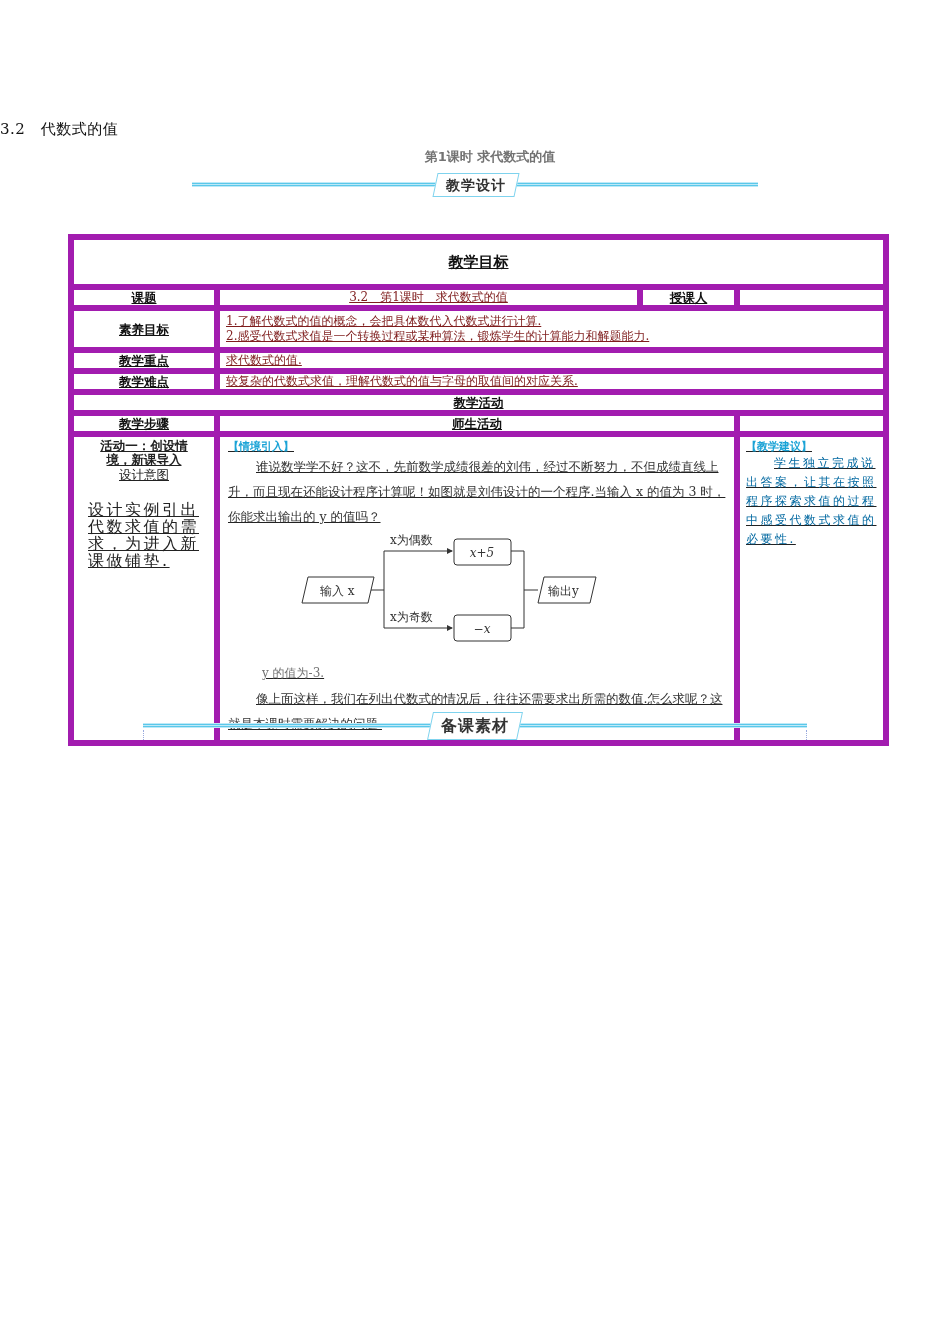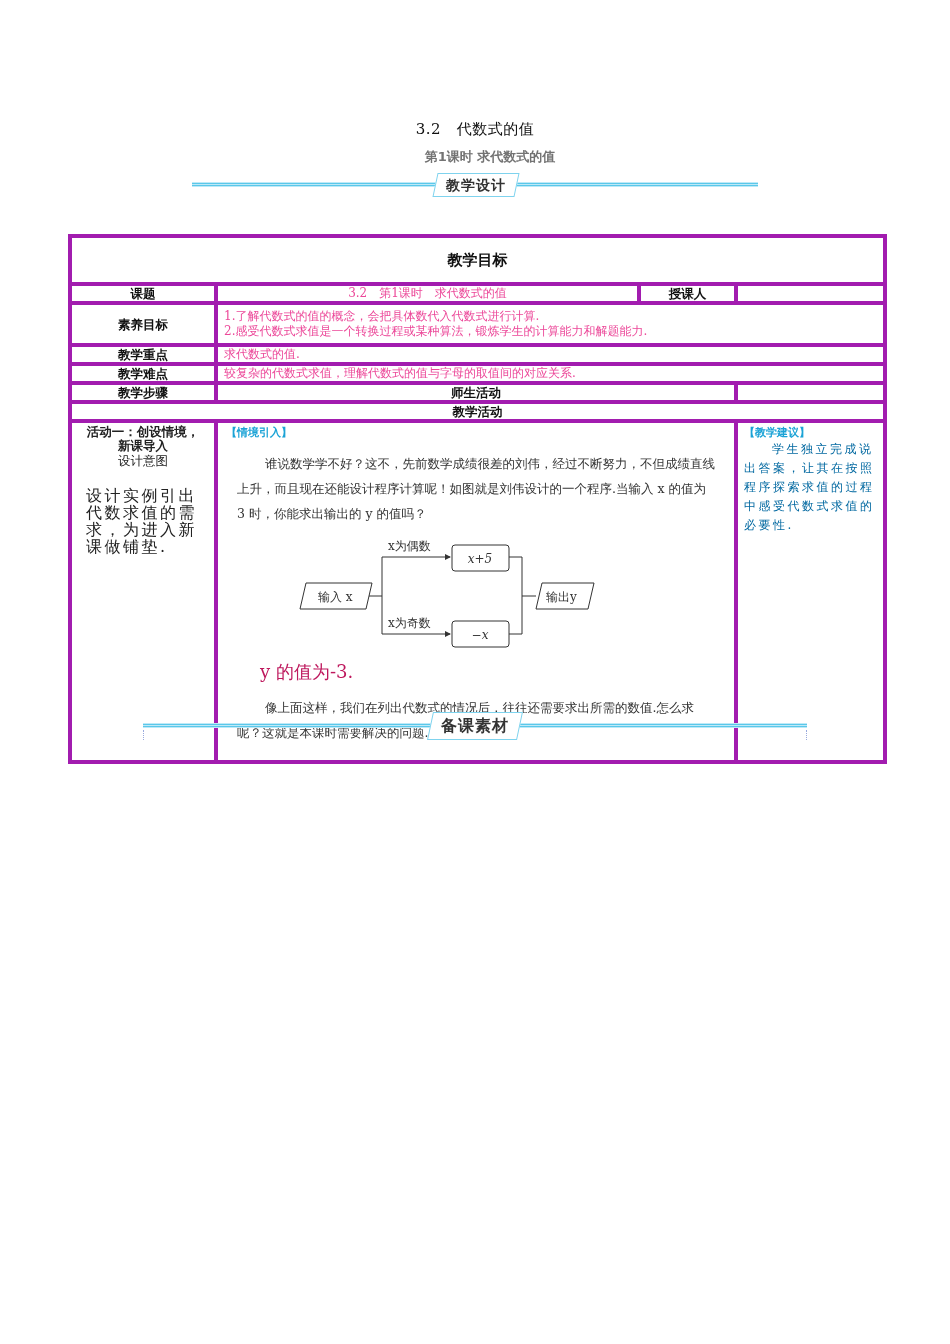--- a/index.html
+++ b/index.html
@@ -1,50 +1,50 @@
 <!DOCTYPE html>
 <html><head>
 <meta charset="utf-8">
 <style>
   html, body { margin: 0; padding: 0; background: #ffffff; }
   body { width: 950px; height: 1344px; position: relative; font-family: "DejaVu Serif", "Liberation Serif", serif; color: #222; overflow: hidden; }
 
-  .title-main { position: absolute; top: 120px; left: 0; width: 950px; text-align: center; font-size: 15px; color: #111; letter-spacing: 0.5px; }
+  .title-main { position: absolute; top: 120px; left: 0; width: 950px; text-align: left; font-size: 15px; color: #111; letter-spacing: 0.5px; }
   .title-sub { position: absolute; top: 148px; left: 15px; width: 950px; text-align: center; font-size: 13px; font-weight: bold; color: #737373; font-family: "DejaVu Sans", "Liberation Sans", sans-serif; }
 
   .banner { position: absolute; height: 24px; }
   .banner .rule { position: absolute; left: 0; right: 0; top: 9px; height: 5px;
     background: linear-gradient(#bfe9f7 0 1px, #5ac8ea 1px 2px, #bfe9f7 2px 3px, #5ac8ea 3px 4px, #bfe9f7 4px 5px); }
   .banner .label { position: absolute; top: 0; height: 22px; line-height: 22px; padding: 0 10px;
     background: #fff; border: 1px solid #7fd3ee; transform: skewX(-12deg);
     font-family: "DejaVu Sans", "Liberation Sans", sans-serif; font-weight: bold; font-size: 14px; color: #333; }
   .banner .label span { display: inline-block; transform: skewX(12deg); letter-spacing: 1px; }
 
   #banner1 { top: 173px; left: 192px; width: 566px; }
   #banner1 .label { left: 243px; }
   #banner2 { top: 714px; left: 143px; width: 664px; }
   #banner2 .label { left: 287px; top: -2px; height: 26px; line-height: 26px; font-size: 16px; }
   #banner2 .ticks { position: absolute; top: 16px; left: 0; right: 0; height: 10px; border-left: 1px dotted #9ad; border-right: 1px dotted #9ad; }
 
   table.lesson { position: absolute; top: 234px; left: 68px; width: 815px; border-collapse: collapse; table-layout: fixed; }
-  table.lesson td { border: 4px solid #a21caf; padding: 0 6px; font-size: 12px; vertical-align: middle; line-height: 15px; }
+  table.lesson td { border: 6px solid #a21caf; padding: 0 6px; font-size: 12px; vertical-align: middle; line-height: 15px; text-decoration: underline; }
   table.lesson td.hdr { font-family: "DejaVu Sans", "Liberation Sans", sans-serif; font-weight: bold; text-align: center; font-size: 12.5px; color: #111; }
   td.big-title { height: 44px; font-size: 15px !important; }
-  td.txt { color: #ec4899; }
+  td.txt { color: #7f1d1d; }
   td.center { text-align: center; }
 
   .step-cell { vertical-align: top !important; padding: 2px 14px !important; }
   .step-title { font-family: "DejaVu Sans", "Liberation Sans", sans-serif; font-weight: bold; font-size: 12.5px; text-align: center; line-height: 14px; }
   .step-sub { text-align: center; font-size: 12.5px; line-height: 15px; }
   .step-body { font-size: 16px; letter-spacing: 2.5px; line-height: 17px; margin-top: 19px; }
 
   .main-cell { vertical-align: top !important; padding: 2px 8px 4px 8px !important; }
   .tag { color: #1ba3d6; font-family: "DejaVu Sans", "Liberation Sans", sans-serif; font-weight: bold; font-size: 11px; }
-  .para { font-size: 12.5px; line-height: 25px; text-indent: 28px; margin: 11px; color: #333; }
-  .answer { color: #be185d; font-size: 18px; line-height: 25px; margin: 4px 0 0 34px; }
+  .para { font-size: 12.5px; line-height: 25px; text-indent: 28px; margin: 0; color: #333; }
+  .answer { color: #737373; font-size: 12px; line-height: 25px; margin: 12px 0 0 34px; }
 
   .side-cell { vertical-align: top !important; padding: 2px 6px !important; }
   .side-body { font-size: 12px; letter-spacing: 2.5px; line-height: 19px; color: #0369a1; }
   .side-body .ind { display: inline-block; width: 28px; }
 
   .flow { position: relative; width: 500px; height: 118px; margin: 2px 0 0 0; }
   .flow svg { position: absolute; left: 0; top: 0; }
   .flow text { font-family: "DejaVu Serif", "Liberation Serif", serif; font-size: 12px; fill: #333; }
 </style>
 </head>
@@ -85,26 +85,26 @@
   </tr>
   <tr style="height:16px">
     <td class="hdr">教学重点</td>
     <td colspan="4" class="txt">求代数式的值.</td>
   </tr>
   <tr style="height:16px">
     <td class="hdr">教学难点</td>
     <td colspan="4" class="txt">较复杂的代数式求值，理解代数式的值与字母的取值间的对应关系.</td>
   </tr>
   <tr style="height:16px">
+    <td colspan="5" class="hdr">教学活动</td>
+  </tr>
+  <tr style="height:16px">
     <td class="hdr">教学步骤</td>
     <td colspan="3" class="hdr">师生活动</td>
     <td></td>
-  </tr>
-  <tr style="height:16px">
-    <td colspan="5" class="hdr">教学活动</td>
   </tr>
   <tr style="height:288px">
     <td class="step-cell">
       <div class="step-title">活动一：创设情境，新课导入</div>
       <div class="step-sub">设计意图</div>
       <div class="step-body">设计实例引出代数求值的需求，为进入新课做铺垫.</div>
     </td>
     <td colspan="3" class="main-cell">
       <div class="tag">【情境引入】</div>
       <p class="para">谁说数学学不好？这不，先前数学成绩很差的刘伟，经过不断努力，不但成绩直线上升，而且现在还能设计程序计算呢！如图就是刘伟设计的一个程序.当输入 x 的值为 3 时，你能求出输出的 y 的值吗？</p>

